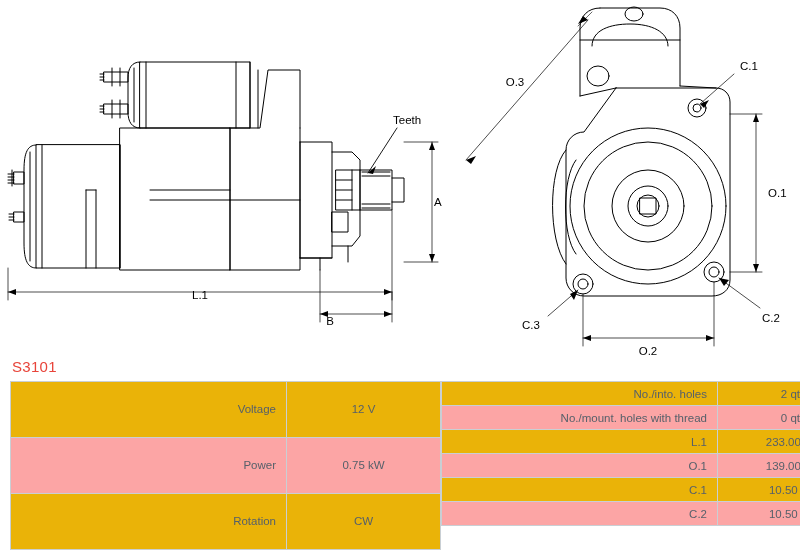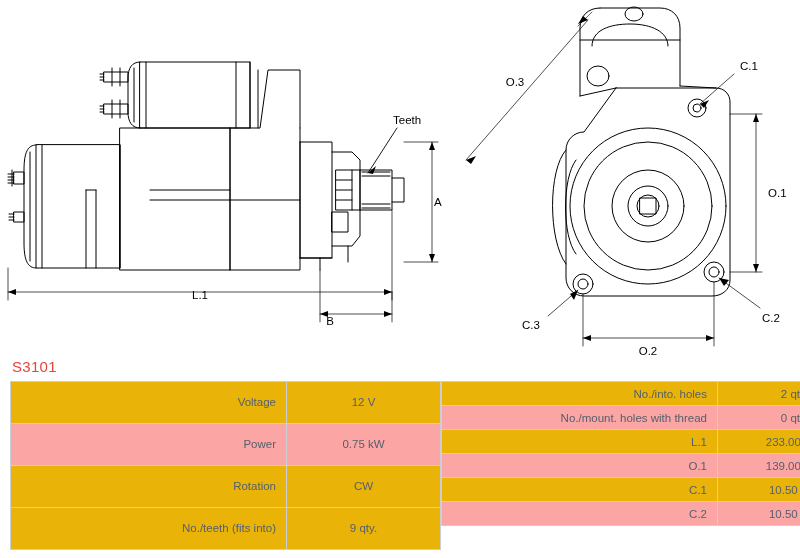--- a/index.html
+++ b/index.html
@@ -260,24 +260,20 @@
           <td class="value">12 V</td>
         </tr>
         <tr>
           <td class="label">Power</td>
           <td class="value">0.75 kW</td>
         </tr>
         <tr class="alt">
           <td class="label">Rotation</td>
           <td class="value">CW</td>
         </tr>
-        <tr class="alt">
-          <td class="label">No./teeth (fits into)</td>
-          <td class="value">9 qty.</td>
-        </tr>
       </tbody>
     </table>
 
     <table class="spec-table">
       <tbody>
         <tr class="alt">
           <td class="label">No./into. holes</td>
           <td class="value">2 qty.</td>
         </tr>
         <tr>

